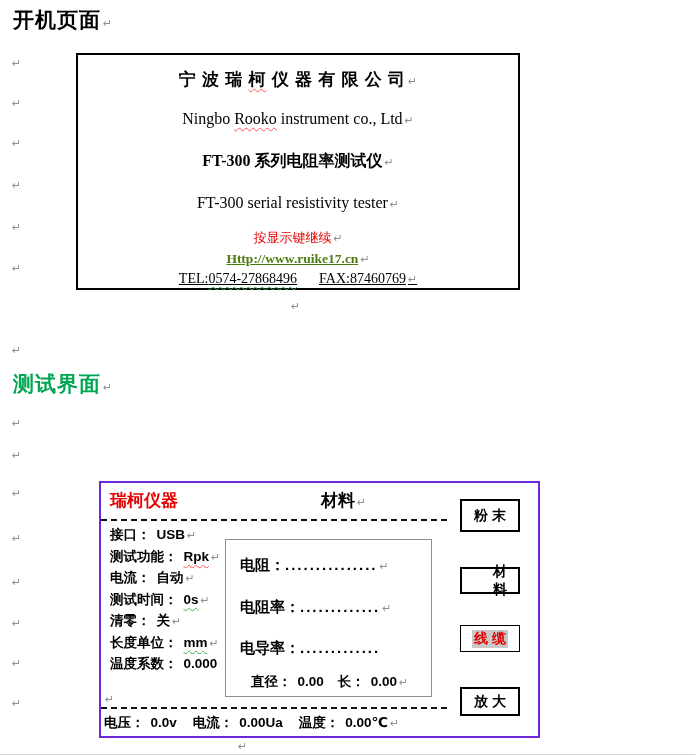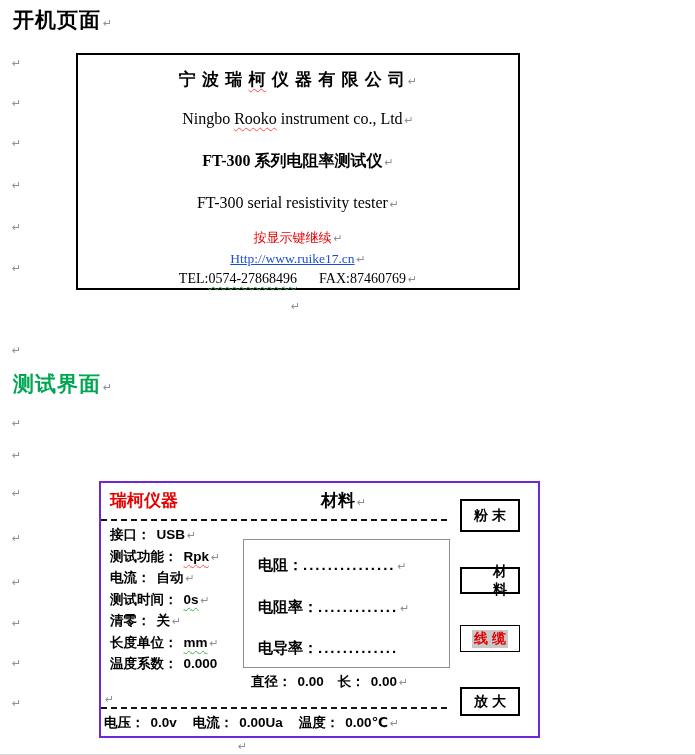--- a/index.html
+++ b/index.html
@@ -23,38 +23,38 @@
     position:absolute; left:76px; top:53px; width:444px; height:237px;
     border:2px solid #000; text-align:center;
   }
   .box1 .line { position:absolute; left:0; width:100%; }
   .l-company-cn { top:13px;  font-size:17px; font-weight:bold; letter-spacing:1px; }
   .l-company-en { top:55px;  font-size:16px; }
   .l-product-cn { top:96px;  font-size:16px; font-weight:bold; }
   .l-product-en { top:139px; font-size:16px; }
   .l-prompt     { top:174px; font-size:13px; color:#e60000; }
   .l-url        { top:196px; font-size:13.5px; }
-  .l-telfax     { top:216px; font-size:14px; }
-  .link { color:#1d4ed8; text-decoration:underline; }
+  .l-telfax     { top:216px; font-size:14px;text-decoration:underline; }
+  .link { color:#4d7c0f; text-decoration:underline;font-weight:bold; }
   .wavy-red   { text-decoration-line:underline; text-decoration-style:wavy; text-decoration-color:#ff5050; text-decoration-thickness:1px; text-underline-offset:3px; }
   .wavy-green { text-decoration-line:underline; text-decoration-style:wavy; text-decoration-color:#3cb054; text-decoration-thickness:1px; text-underline-offset:3px; }
 
   
   .box2 {
     position:absolute; left:99px; top:481px; width:441px; height:257px;
     border:2px solid #6d28d9; font-family:"Liberation Sans","DejaVu Sans",sans-serif;
   }
   .box2 .brand { position:absolute; left:9px; top:6px; font-size:17px; font-weight:bold; color:#e60000; }
   .box2 .mode  { position:absolute; left:220px; top:6px; font-size:17px; font-weight:bold; }
   .dash { position:absolute; left:0; width:346px; border-top:2px dashed #141414; }
   .dash.top { top:36px; } .dash.bottom { top:224px; }
   .settings { position:absolute; left:9px; top:41px; font-size:13.5px; font-weight:bold; }
   .settings .row { height:21.5px; line-height:21.5px; white-space:nowrap; }
   .readout-box {
-    position:absolute; left:142px; top:56px; width:207px; height:129px;
+    position:absolute; left:124px; top:56px; width:207px; height:158px;
     border:1px solid #8f8f8f;
   }
   .readout-box .rrow { position:absolute; left:14px; font-size:15px; font-weight:bold; white-space:nowrap; }
   .rrow.r0 { top:16px; } .rrow.r1 { top:58px; } .rrow.r2 { top:99px; }
   .rrow .dots { letter-spacing:2px; }
   .geom { position:absolute; left:150px; top:190px; font-size:13.5px; font-weight:bold; white-space:nowrap; }
   .geom .gap { display:inline-block; width:14px; }
   .predash-mark { position:absolute; left:4px; top:210px; }
   .statusbar { position:absolute; left:3px; top:231px; font-size:13.5px; font-weight:bold; white-space:nowrap; }
   .statusbar .gap { display:inline-block; width:16px; }

